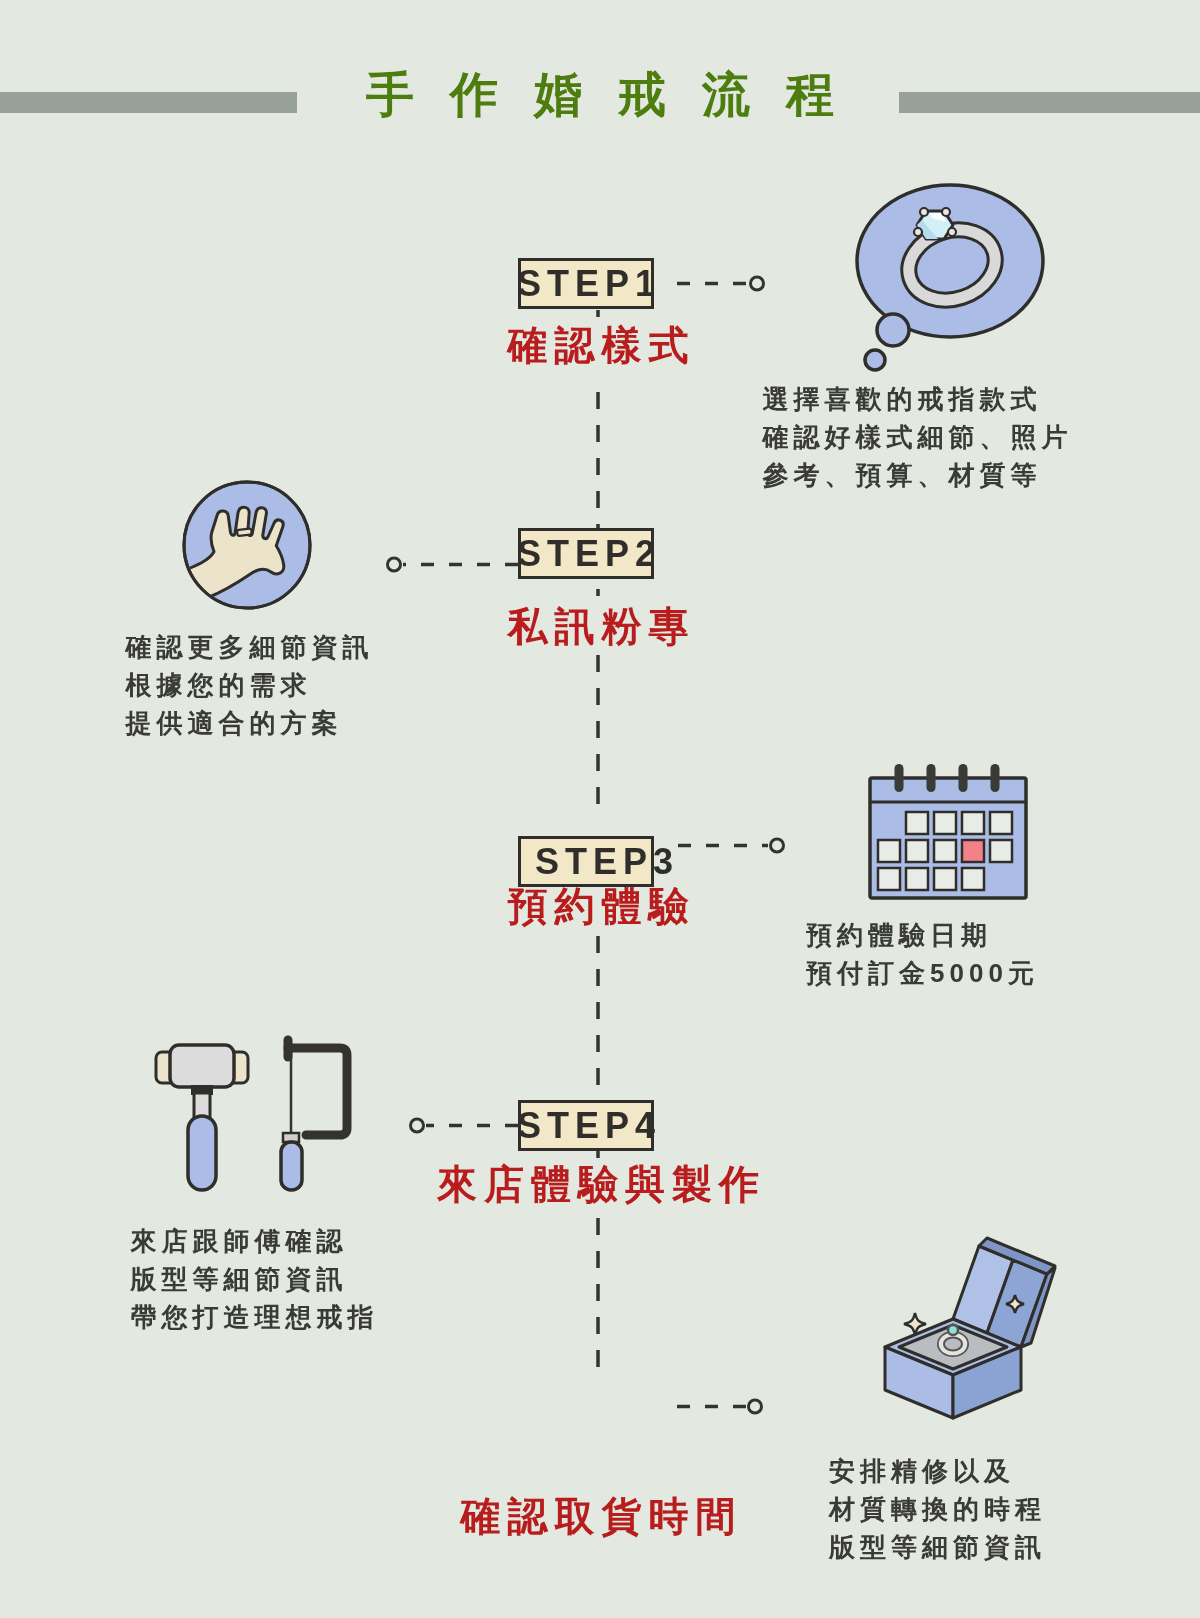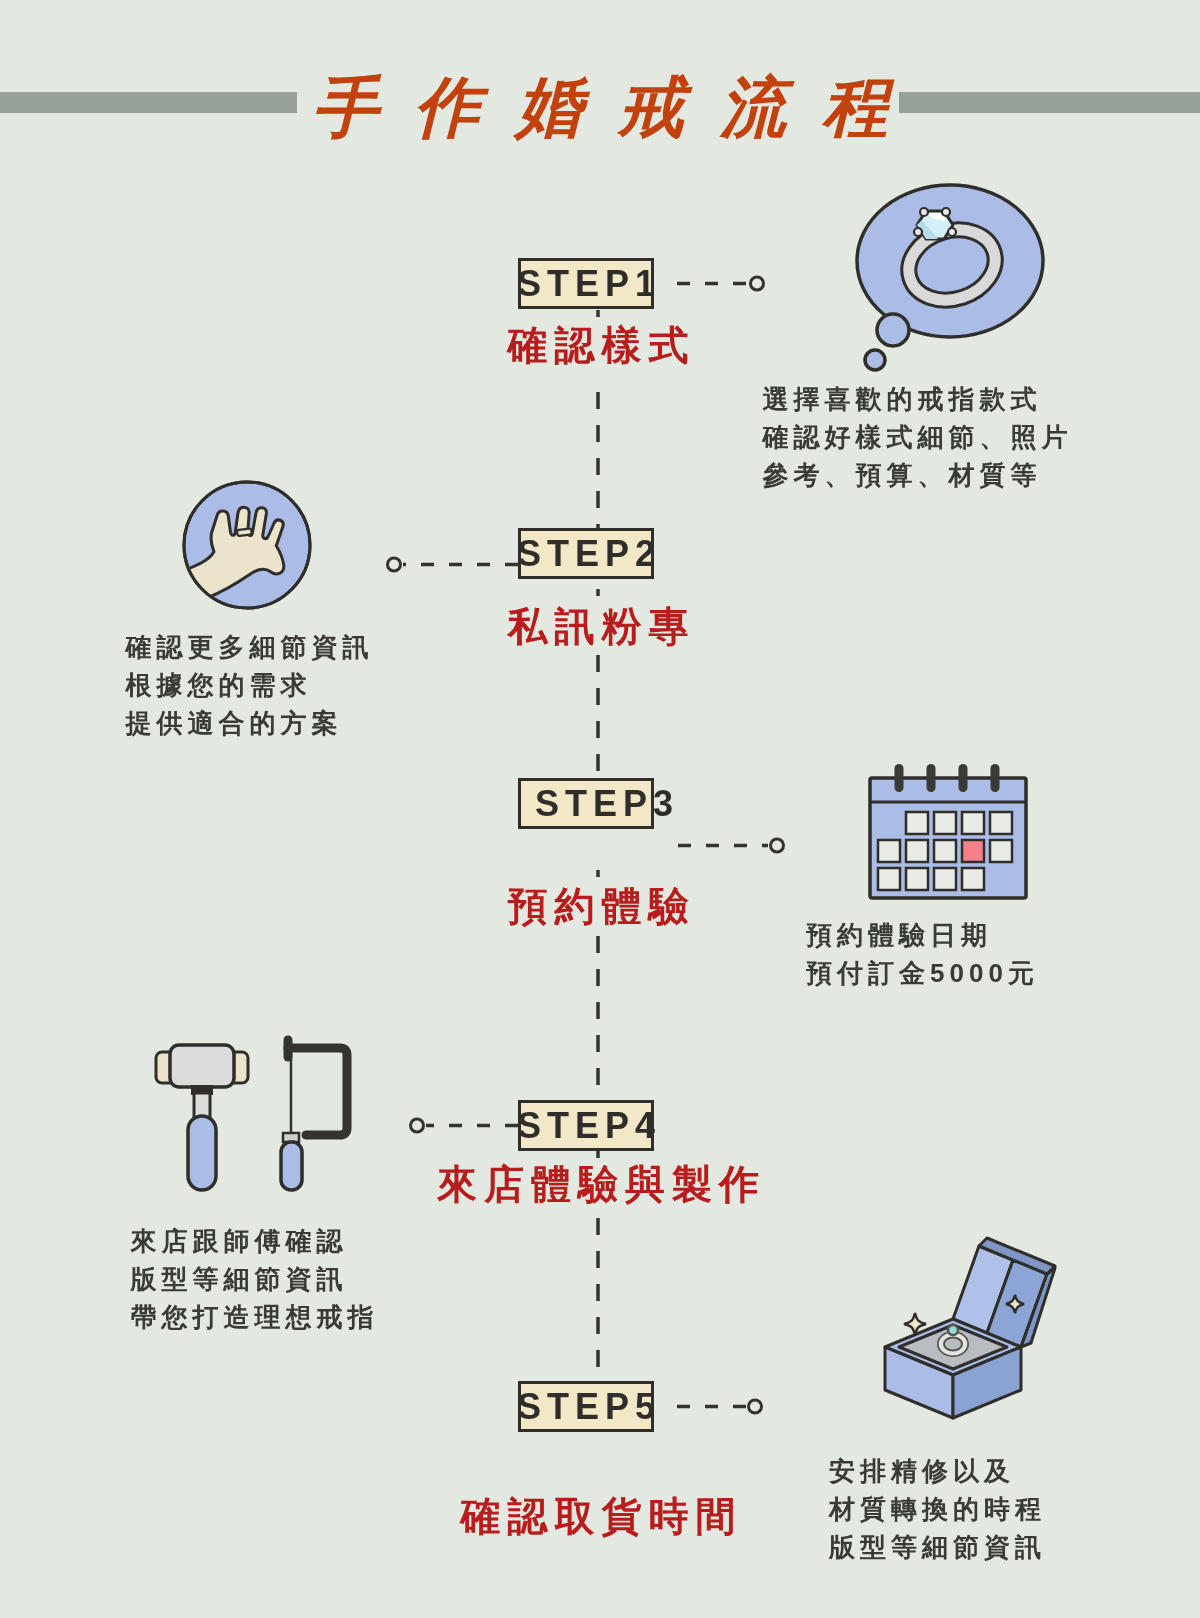--- a/index.html
+++ b/index.html
@@ -7,22 +7,22 @@
     position:relative;width:1200px;height:1618px;margin:0 auto;
     background:#e3e9e1;overflow:hidden;
     font-family:"Liberation Sans","DejaVu Sans",sans-serif;
     color:#3a3a36;
   }
   .abs{position:absolute;}
   
   .title-bar{position:absolute;top:92px;height:21px;background:#97a199;}
   .title-text{
     position:absolute;top:63px;left:0;right:0;text-align:center;
-    font-size:66px;font-weight:bold;color:#c2410c;
-    letter-spacing:36px;white-space:nowrap;font-style:italic;
+    font-size:48px;font-weight:bold;color:#4d7c0f;
+    letter-spacing:36px;white-space:nowrap;
   }
   .title-text span{display:inline-block;margin-right:-36px;}
   
   .badge{
     position:absolute;left:518px;width:136px;height:51px;
     box-sizing:border-box;background:#f2e7c7;border:3.5px solid #2f2e2a;
     display:flex;align-items:center;justify-content:center;
     font-size:36px;font-weight:bold;color:#2f2e2a;
     letter-spacing:6px;
   }
@@ -76,28 +76,25 @@
       <circle cx="755" cy="1406.5" r="6.5" fill="#e3e9e1" stroke-width="3"></circle>
     </g>
   </svg>
 
   <div class="badge" style="top:258px;">
       <span>STEP1</span>
     </div>
   <div class="badge" style="top:528px;">
       <span>STEP2</span>
     </div>
-  <div class="badge" style="top:778px;padding-left:36px;">
+  <div class="badge" style="top:836px;padding-left:36px;">
       <span>STEP3</span>
     </div>
   <div class="badge" style="top:1100px;">
       <span>STEP4</span>
-    </div>
-  <div class="badge" style="top:1381px;">
-      <span>STEP5</span>
     </div>
 
   <div class="step-label" style="top:318px;"><span>確認樣式</span></div>
   <div class="step-label" style="top:599px;"><span>私訊粉專</span></div>
   <div class="step-label" style="top:879px;"><span>預約體驗</span></div>
   <div class="step-label" style="top:1157px;"><span>來店體驗與製作</span></div>
   <div class="step-label" style="top:1489px;"><span>確認取貨時間</span></div>
 
   <div class="desc" style="left:915px;top:380px;">
     <div><span>選擇喜歡的戒指款式</span></div>

